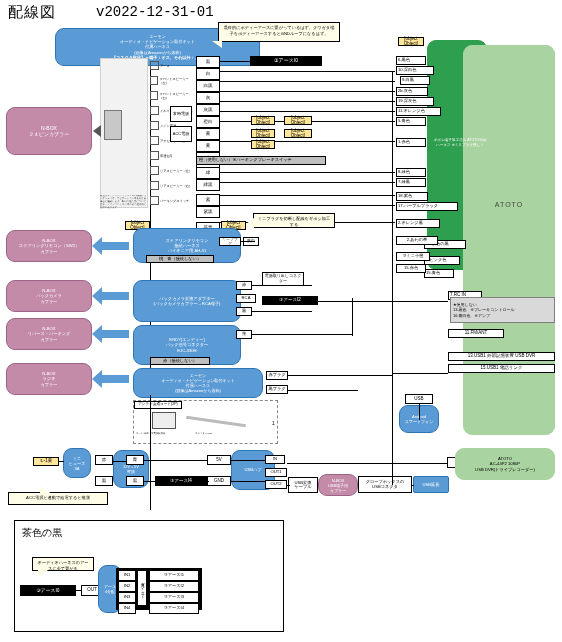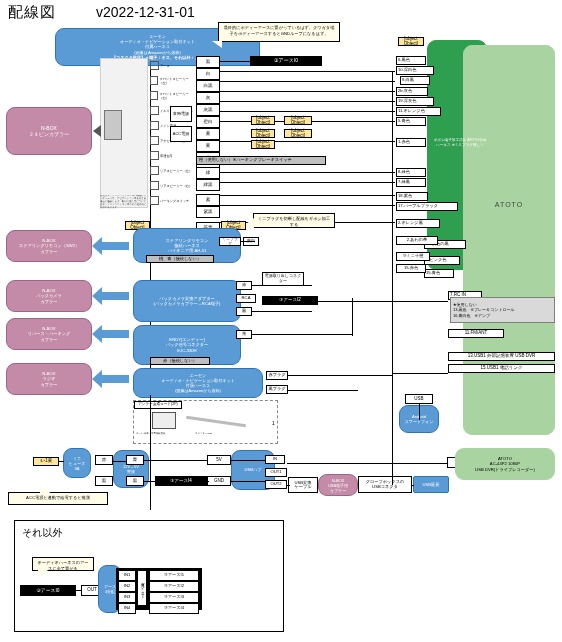--- a/index.html
+++ b/index.html
@@ -1,21 +1,21 @@
 <!DOCTYPE html>
 <html><head>
 <meta charset="utf-8">
 <style>
   html,body{margin:0;padding:0;background:#fff;}
   body{width:562px;height:642px;position:relative;overflow:hidden;
        font-family:"Liberation Sans","DejaVu Sans",sans-serif;color:#000;}
   .abs{position:absolute;box-sizing:border-box;}
   
   #title{left:8px;top:3px;font-size:15px;letter-spacing:1px;}
-  #version{left:96px;top:4px;font-size:14px;letter-spacing:0px;}
+  #version{left:96px;top:4px;font-size:14px;letter-spacing:0px;font-family:Liberation Mono, monospace;}
   
   .rbox{border-radius:9px;display:flex;align-items:center;justify-content:center;
         text-align:center;line-height:1.25;}
   .blue{background:#5b9bd5;border:1px solid #2e75b6;color:#fff;}
   .pink{background:#c38ba8;border:1px solid #9c6587;color:#fff;}
   .green-dark{background:#2e9e4f;border:1px solid #2e9e4f;}
   .green-light{background:#a9d3a0;border:1px solid #a9d3a0;}
   
   .chip{border:1px solid #000;background:#fff;display:flex;align-items:center;
         justify-content:center;text-align:center;line-height:1.05;}
@@ -355,21 +355,21 @@
 <div class="abs wire wire-h" style="left:231px;top:460px;width:35px;"></div>
 <div class="abs wire wire-h" style="left:231px;top:481px;width:35px;"></div>
 <div class="abs wire wire-h" style="left:287px;top:485px;width:3px;"></div>
 <div class="abs wire wire-h" style="left:412px;top:485px;width:2px;"></div>
 <div class="abs wire wire-h" style="left:287px;top:463px;width:160px;"></div>
 <div class="abs wire wire-v" style="left:419px;top:404px;height:16px;"></div>
 <div class="abs wire wire-v" style="left:392px;top:373px;height:112px;"></div>
 <div class="abs wire wire-h" style="left:392px;top:373px;width:56px;"></div>
 
 <div class="abs" id="earth-frame" style="left:14px;top:520px;width:270px;height:112px;"></div>
-<div class="abs" style="left:22px;top:526px;font-size:10px;">それ以外</div>
+<div class="abs" style="left:22px;top:526px;font-size:10px;">茶色の黒</div>
 <div class="abs balloon" style="left:32px;top:557px;width:62px;height:14px;">
   <span>オーディオハーネスのアースに全て繋がる</span>
 </div>
 <div class="abs" style="left:38px;top:570px;width:0;height:0;border-top:8px solid #fffde7;border-right:10px solid transparent;"></div>
 <div class="abs chip black" style="left:20px;top:585px;width:56px;height:11px;font-size:4.8px;">③アースI0</div>
 <div class="abs chip" style="left:81px;top:585px;width:22px;height:11px;font-size:4.5px;">OUT</div>
 <div class="abs wire wire-h" style="left:76px;top:590px;width:6px;"></div>
 <div class="abs rbox blue" style="left:98px;top:565px;width:24px;height:48px;flex-direction:column;font-size:4px;">
   <span>アース</span>
   <span>4分配</span>

